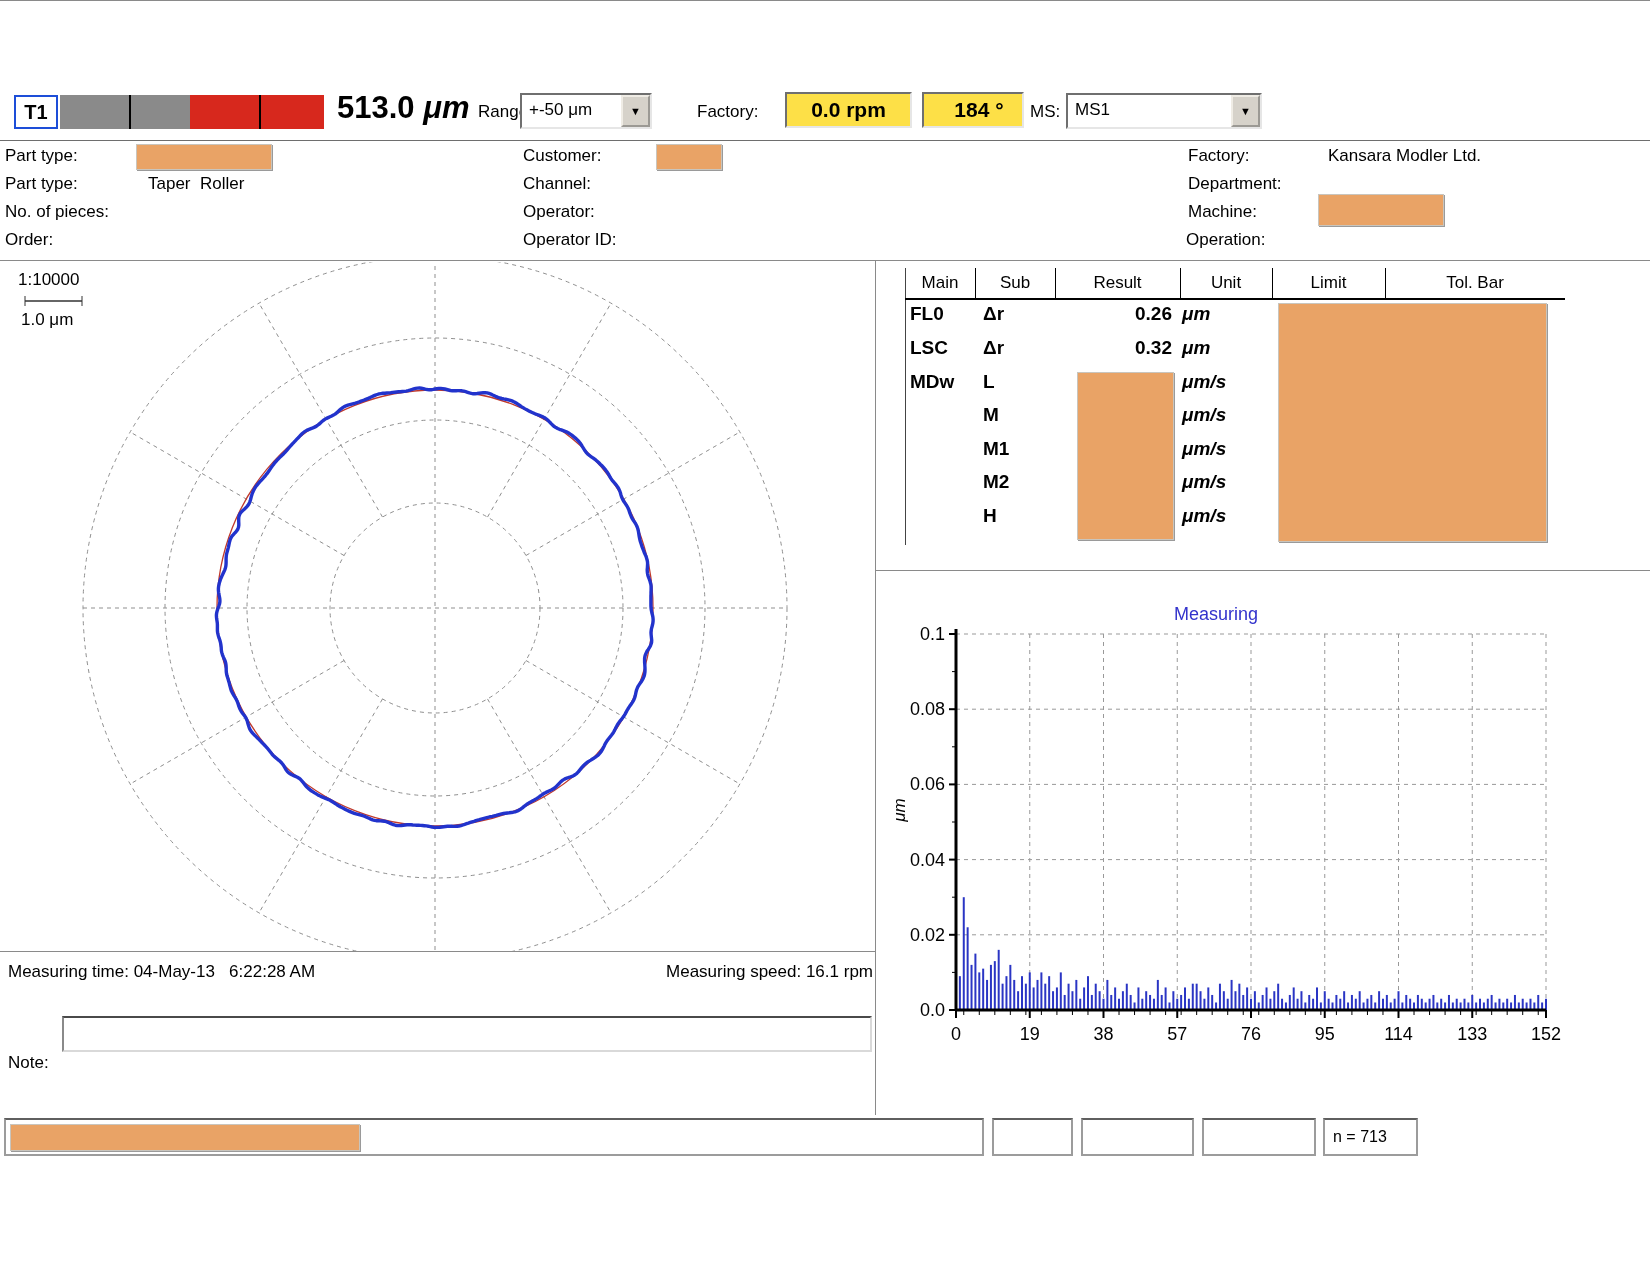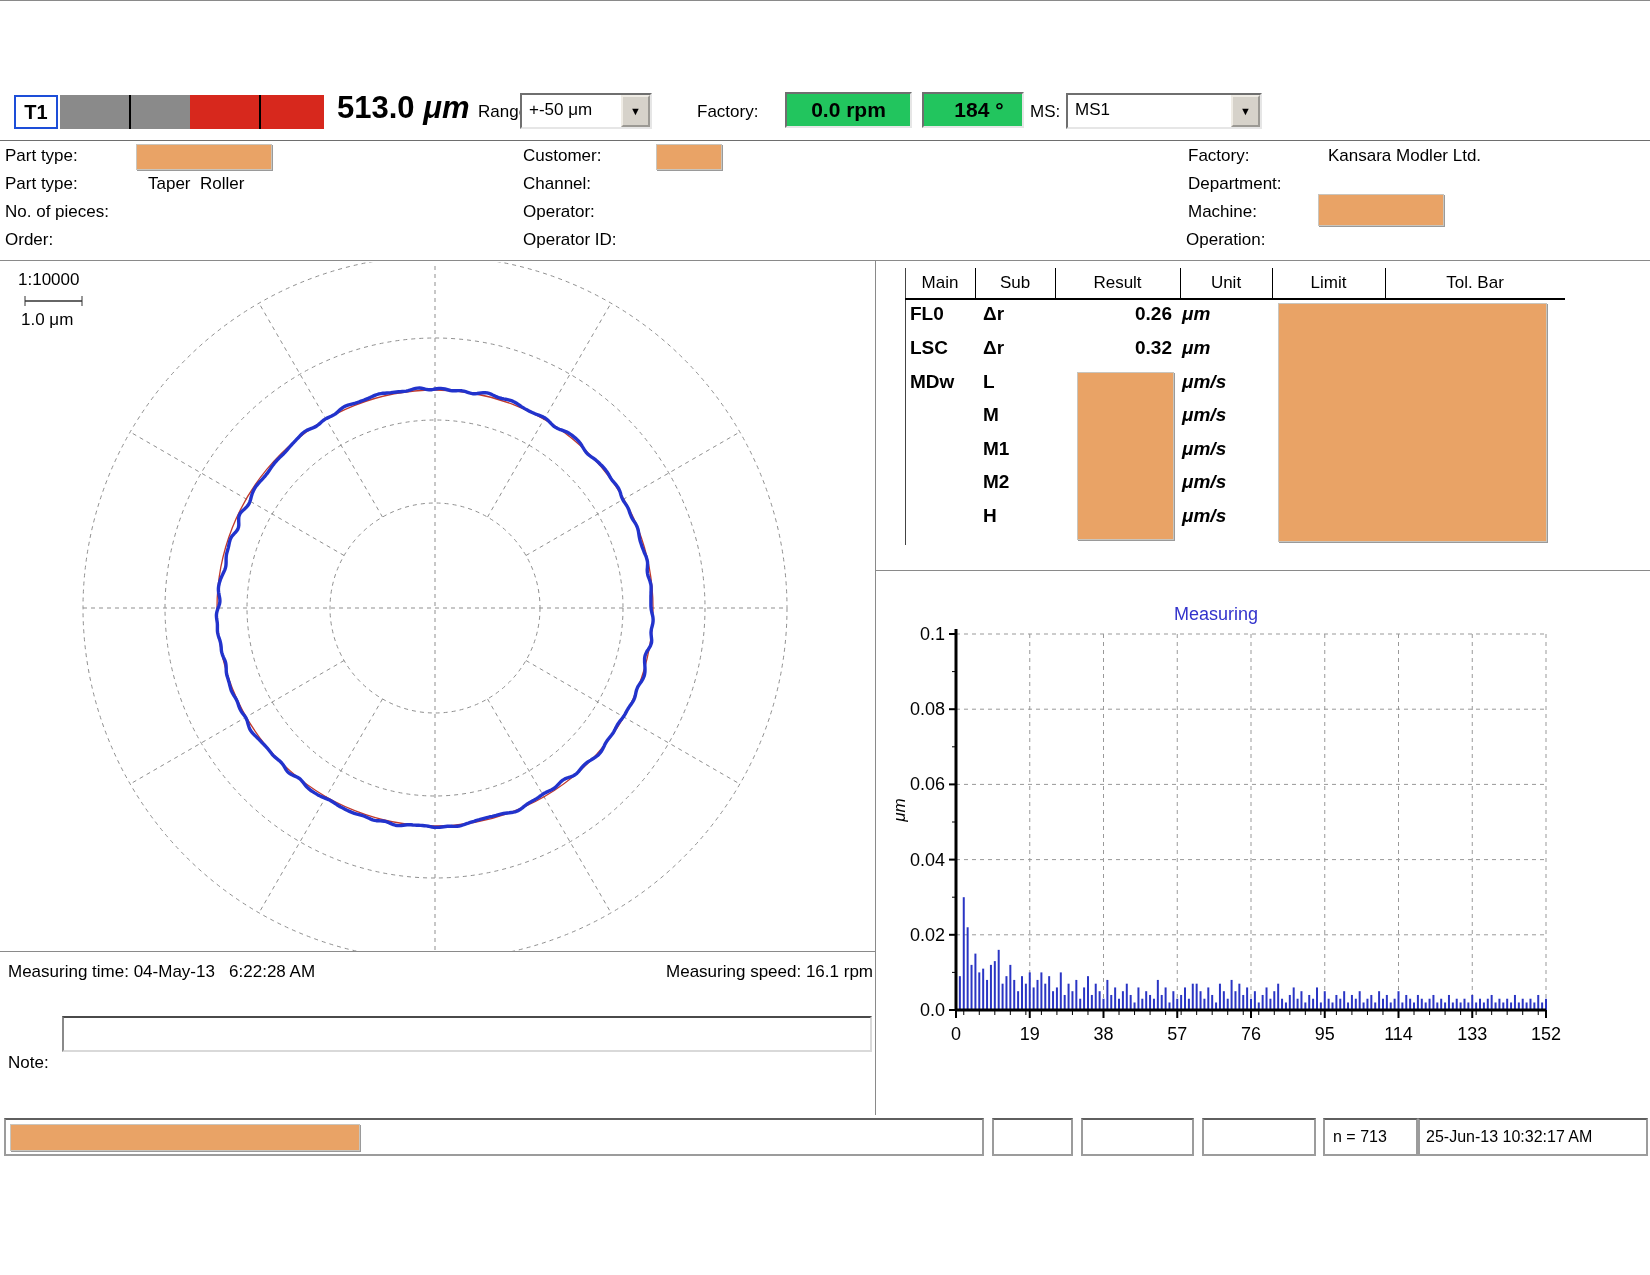--- a/index.html
+++ b/index.html
@@ -10,21 +10,21 @@
   .vline{position:absolute;width:1px;background:#8a8a8a;}
   .lbl{position:absolute;font-size:17px;white-space:pre;}
   .val{position:absolute;font-size:17px;white-space:pre;}
   .redact{position:absolute;background:#E9A366;border:1px solid #c9c5bd;
           box-shadow:1px 1px 0 #9a9a9a;}
   .combo{position:absolute;background:#fff;border:2px solid;
          border-color:#6f6f6f #e6e6e6 #e6e6e6 #6f6f6f;display:flex;align-items:stretch;}
   .combo .txt{flex:1;font-size:17px;padding:5px 0 0 7px;white-space:pre;}
   .combo .arrow-btn{width:25px;background:#d6d2ca;border:2px outset #efece5;
         display:flex;align-items:center;justify-content:center;font-size:11px;color:#000;}
-  .vbox{position:absolute;background:#22c55e;border:2px solid;
+  .vbox{position:absolute;background:#fde047;border:2px solid;
         border-color:#6f6f6f #e6e6e6 #e6e6e6 #6f6f6f;
         display:flex;align-items:center;justify-content:center;
         font-size:21px;font-weight:bold;white-space:pre;}
   .seg{height:100%;}
   .bigval{position:absolute;font-size:31px;font-weight:bold;white-space:pre;}
   .unit{font-style:italic;}
   .th{position:absolute;font-size:17px;text-align:center;padding-top:5px;}
   .td{position:absolute;font-size:19px;font-weight:bold;white-space:pre;}
   .statusbox{position:absolute;background:#fff;border:2px solid #9c9c9c;border-top-color:#5f5f5f;
              font-size:16px;display:flex;align-items:center;}
@@ -417,17 +417,14 @@
 
   <div class="statusbox" style="left:4px;top:1118px;width:976px;height:34px;">
     <div class="redact" style="left:4px;top:4px;width:348px;height:25px;"></div>
   </div>
   <div class="statusbox" style="left:992px;top:1118px;width:77px;height:34px;"></div>
   <div class="statusbox" style="left:1081px;top:1118px;width:109px;height:34px;"></div>
   <div class="statusbox" style="left:1202px;top:1118px;width:110px;height:34px;"></div>
   <div class="statusbox" style="left:1323px;top:1118px;width:83px;height:34px;padding-left:8px;">
     <span>n = 713</span>
   </div>
-  <div class="statusbox" style="left:1418px;top:1118px;width:220px;height:34px;padding-left:6px;">
-    <span>25-Jun-13 10:32:17 AM</span>
-  </div>
 
 </div>
 
 </body></html>

